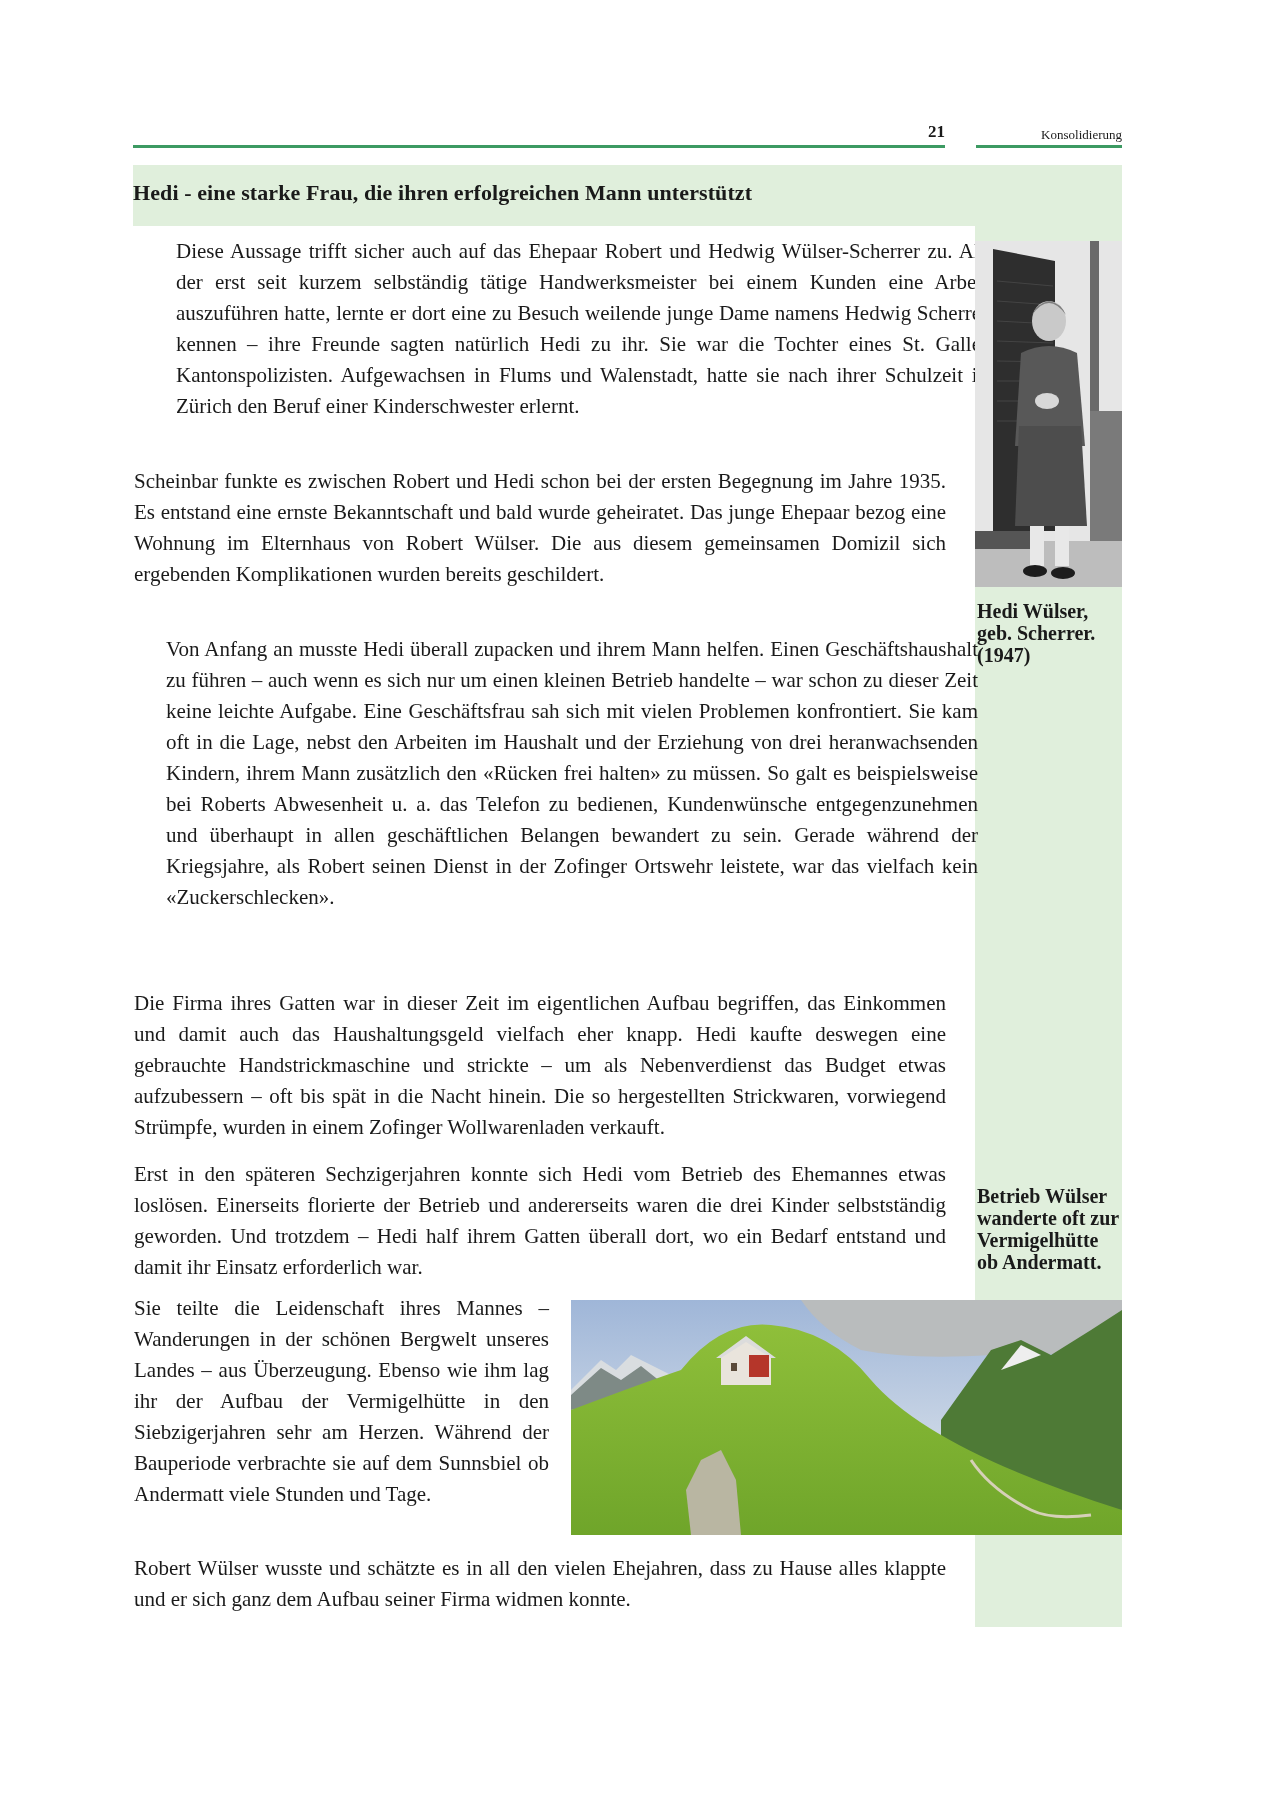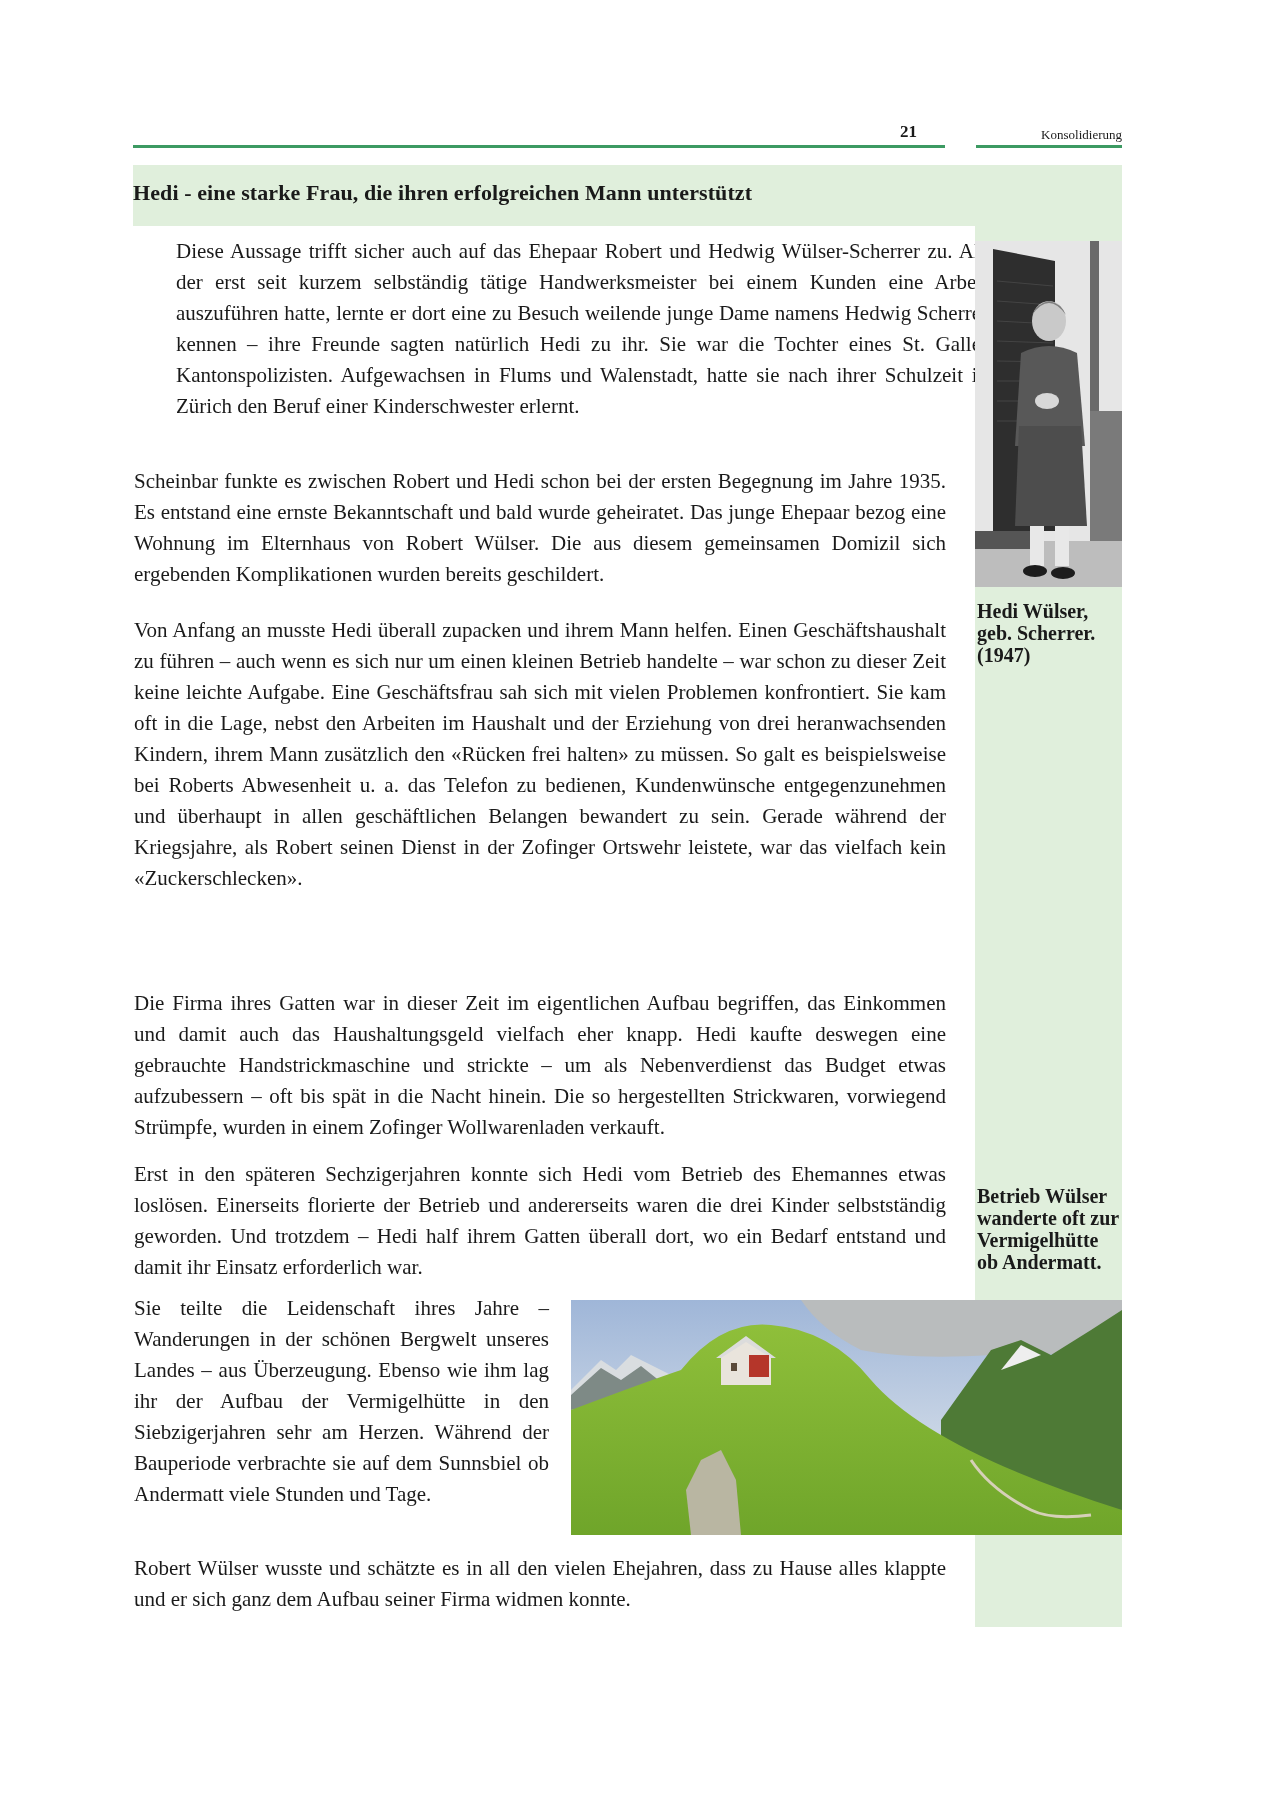--- a/index.html
+++ b/index.html
@@ -1,35 +1,35 @@
 <!DOCTYPE html>
 <html><head>
 <meta charset="utf-8">
 <style>
   html, body { margin: 0; padding: 0; background: #ffffff; }
   body { width: 1280px; height: 1811px; position: relative; overflow: hidden;
          font-family: "Liberation Serif", serif; color: #1a1a1a; }
 
   .hdr-line-left { position: absolute; left: 133px; top: 145px; width: 812px; height: 3px; background: #3c9a62; }
   .hdr-line-right { position: absolute; left: 976px; top: 145px; width: 146px; height: 3px; background: #3c9a62; }
-  .page-num { position: absolute; left: 900px; top: 122px; width: 45px; 
+  .page-num { position: absolute; left: 900px; top: 122px; width: 45px; text-align: right;
               font-size: 17px; font-weight: bold; }
   .running-head { position: absolute; left: 976px; top: 127px; width: 146px; text-align: right;
                   font-size: 13px; }
 
   .green-col { position: absolute; left: 975px; top: 225px; width: 147px; height: 1402px; background: #e0efdc; }
   .title-box { position: absolute; left: 133px; top: 165px; width: 989px; height: 61px; background: #e0efdc; }
   .title { position: absolute; left: 133px; top: 180px; font-size: 22px; font-weight: bold; letter-spacing: 0.1px; text-align: center; }
 
   .body-text { position: absolute; left: 134px; width: 812px; font-size: 21px; line-height: 31px;
                text-align: justify; margin: 0; }
   .body-text.narrow { width: 415px; }
   .p1 { top: 236px; margin-left: 42px; }
   .p2 { top: 466px; }
-  .p3 { top: 615px; }
+  .p3 { top: 634px; margin-left: 32px; }
   .p4 { top: 988px; }
   .p5 { top: 1159px; }
   .p6 { top: 1293px; }
   .p7 { top: 1553px; }
 
   .portrait { position: absolute; left: 975px; top: 241px; width: 147px; height: 346px; overflow: hidden; background: #cfcfcf; }
   .caption { position: absolute; left: 977px; width: 145px; font-size: 20px; font-weight: bold; line-height: 22px; margin: 0; }
   .cap1 { top: 600px; }
   .cap2 { top: 1185px; }
 
@@ -45,21 +45,21 @@
 
 <div class="green-col"></div>
 <div class="title-box"></div>
 <div class="title">Hedi - eine starke Frau, die ihren erfolgreichen Mann unterstützt</div>
 
 <p class="body-text p1">Diese Aussage trifft sicher auch auf das Ehepaar Robert und Hedwig Wülser-Scherrer zu. Als der erst seit kurzem selbständig tätige Handwerksmeister bei einem Kunden eine Arbeit auszuführen hatte, lernte er dort eine zu Besuch weilende junge Dame namens Hedwig Scherrer kennen – ihre Freunde sagten natürlich Hedi zu ihr. Sie war die Tochter eines St. Galler Kantonspolizisten. Aufgewachsen in Flums und Walenstadt, hatte sie nach ihrer Schulzeit in Zürich den Beruf einer Kinderschwester erlernt.</p>
 <p class="body-text p2">Scheinbar funkte es zwischen Robert und Hedi schon bei der ersten Begegnung im Jahre 1935. Es entstand eine ernste Bekanntschaft und bald wurde geheiratet. Das junge Ehepaar bezog eine Wohnung im Elternhaus von Robert Wülser. Die aus diesem gemeinsamen Domizil sich ergebenden Komplikationen wurden bereits geschildert.</p>
 <p class="body-text p3">Von Anfang an musste Hedi überall zupacken und ihrem Mann helfen. Einen Geschäftshaushalt zu führen – auch wenn es sich nur um einen kleinen Betrieb handelte – war schon zu dieser Zeit keine leichte Aufgabe. Eine Geschäftsfrau sah sich mit vielen Problemen konfrontiert. Sie kam oft in die Lage, nebst den Arbeiten im Haushalt und der Erziehung von drei heranwachsenden Kindern, ihrem Mann zusätzlich den «Rücken frei halten» zu müssen. So galt es beispielsweise bei Roberts Abwesenheit u. a. das Telefon zu bedienen, Kundenwünsche entgegenzunehmen und überhaupt in allen geschäftlichen Belangen bewandert zu sein. Gerade während der Kriegsjahre, als Robert seinen Dienst in der Zofinger Ortswehr leistete, war das vielfach kein «Zuckerschlecken».</p>
 <p class="body-text p4">Die Firma ihres Gatten war in dieser Zeit im eigentlichen Aufbau begriffen, das Einkommen und damit auch das Haushaltungsgeld vielfach eher knapp. Hedi kaufte deswegen eine gebrauchte Handstrickmaschine und strickte – um als Nebenverdienst das  Budget etwas aufzubessern – oft bis spät in die Nacht hinein. Die so hergestellten Strickwaren, vorwiegend Strümpfe, wurden in einem Zofinger Wollwarenladen verkauft.</p>
 <p class="body-text p5">Erst in den späteren Sechzigerjahren konnte sich Hedi vom Betrieb des Ehemannes etwas loslösen. Einerseits florierte der Betrieb und andererseits waren die drei Kinder selbstständig geworden. Und trotzdem – Hedi half ihrem Gatten überall dort, wo ein Bedarf entstand und damit ihr Einsatz erforderlich war.</p>
-<p class="body-text narrow p6">Sie teilte die Leidenschaft ihres Jahre – Wanderungen in der schönen Bergwelt unseres Landes – aus Überzeugung. Ebenso wie ihm lag ihr der Aufbau der Vermigelhütte in den Siebzigerjahren sehr am Herzen. Während der Bauperiode verbrachte sie auf dem Sunnsbiel ob Andermatt viele Stunden und Tage.</p>
+<p class="body-text narrow p6">Sie teilte die Leidenschaft ihres Mannes – Wanderungen in der schönen Bergwelt unseres Landes – aus Überzeugung. Ebenso wie ihm lag ihr der Aufbau der Vermigelhütte in den Siebzigerjahren sehr am Herzen. Während der Bauperiode verbrachte sie auf dem Sunnsbiel ob Andermatt viele Stunden und Tage.</p>
 <p class="body-text p7">Robert Wülser wusste und schätzte es in all den vielen Ehejahren, dass zu Hause alles klappte und er sich ganz dem Aufbau seiner Firma widmen konnte.</p>
 
 <div class="portrait" title="black-and-white photo of Hedi Wülser standing in front of a shuttered doorway">
   <svg width="147" height="346" viewBox="0 0 147 346">
     <rect width="147" height="346" fill="#dcdcdc"></rect>
     <rect x="0" y="0" width="147" height="346" fill="#e6e6e6"></rect>
     <rect x="115" y="0" width="9" height="330" fill="#6a6a6a"></rect>
     <polygon points="18,8 80,20 80,290 18,290" fill="#2e2e2e"></polygon>
     <g stroke="#444" stroke-width="1">
       <line x1="22" y1="40" x2="78" y2="45"></line>

